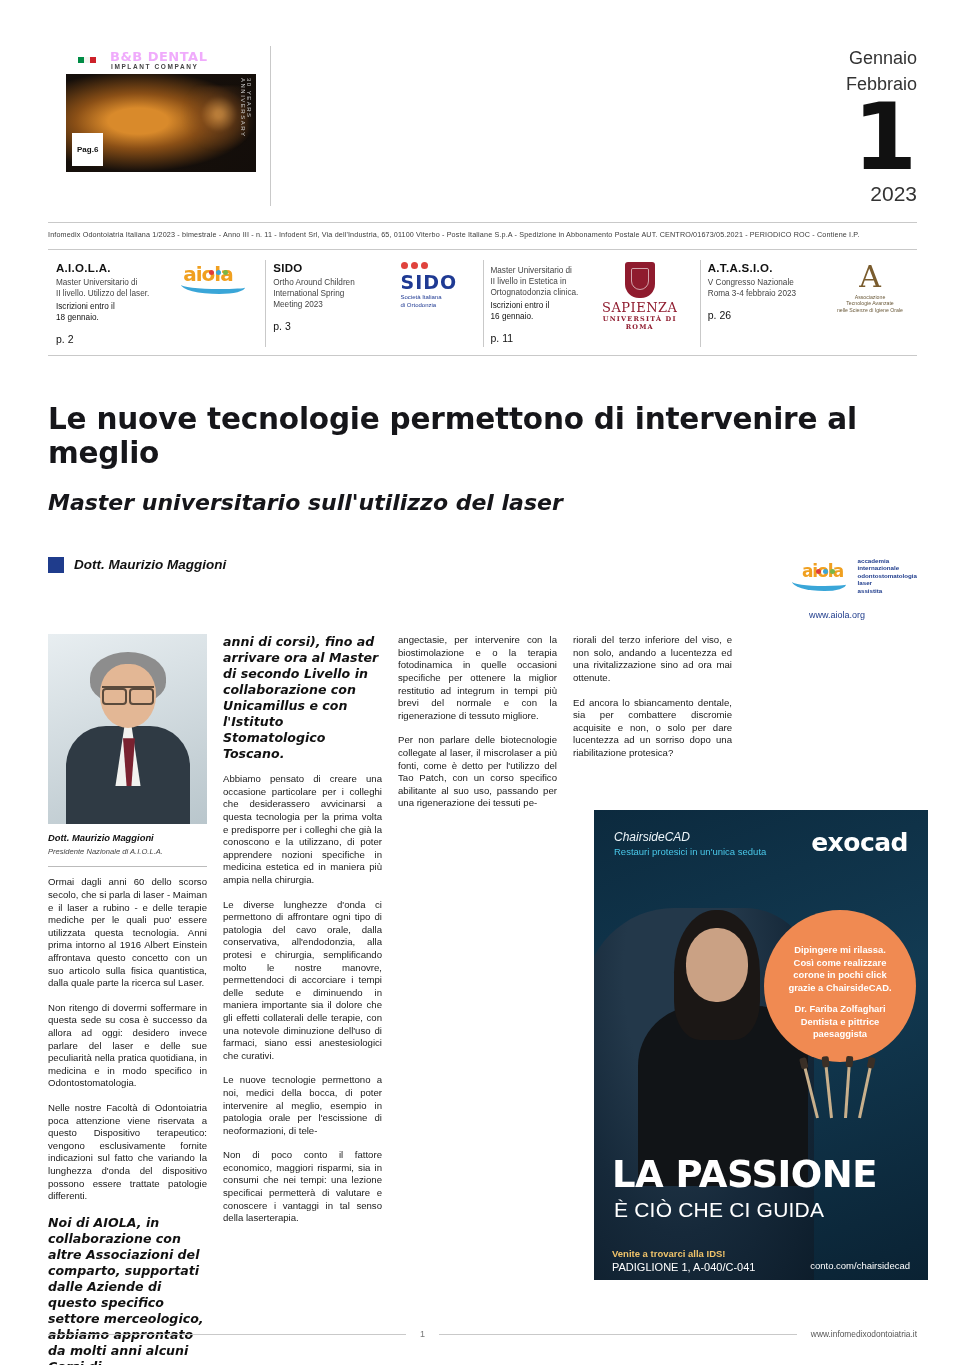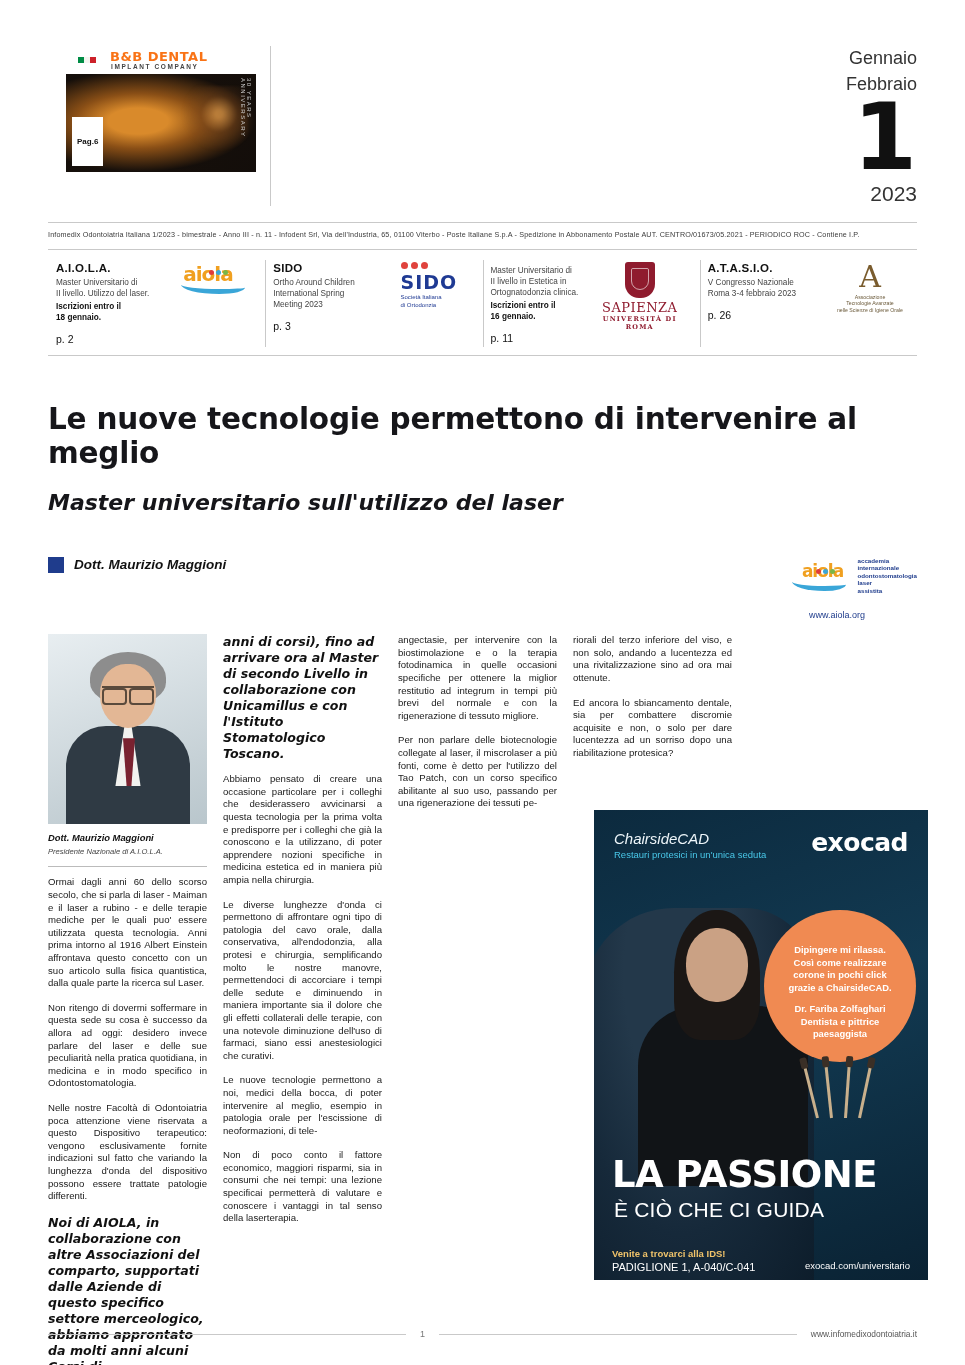--- a/index.html
+++ b/index.html
@@ -62,21 +62,21 @@
     padding:9px 0 10px 0;
     width:575px;
   }
 
   .ad-box {
     width:190px; height:128px; margin-left:18px; margin-top:2px;
     background:#0b0b0d; position:relative; overflow:hidden;
   }
   .ad-box .bb-top { position:absolute; left:0; top:0; right:0; height:30px; background:#ffffff; }
   .ad-box .bb-logo {
-    position:absolute; left:44px; top:5px; color:#f97316;
+    position:absolute; left:44px; top:5px; color:#f0abfc;
     font-family:"DejaVu Sans", sans-serif; font-weight:bold; font-size:13px; letter-spacing:.5px;
   }
   .ad-box .bb-sub {
     position:absolute; left:45px; top:19px; color:#444;
     font-size:6.5px; letter-spacing:1.6px; font-weight:bold;
   }
   .ad-box .bb-mark {
     position:absolute; left:12px; top:6px; width:26px; height:18px;
   }
   .ad-box .flag {
@@ -95,21 +95,21 @@
     filter: blur(1px);
   }
   .ad-box .anniv {
     position:absolute; right:4px; top:34px;
     writing-mode: vertical-rl;
     color:#cfcfcf; font-size:6px; letter-spacing:1.5px;
   }
   .ad-box .pagtag {
     position:absolute; left:6px; bottom:6px;
     background:#ffffff; color:#111; font-size:8px; font-weight:bold;
-    padding:20px 5px;
+    padding:12px 5px;
   }
 
   .issue-block { margin-left:auto; text-align:right; width:108px; }
   .issue-month {
     font-size:18px; color:#333; line-height:20px; margin-top:6px;
     font-family:"Liberation Sans", sans-serif;
   }
   .issue-num {
     font-family:"DejaVu Sans", sans-serif;
     font-weight:bold; font-size:92px; line-height:84px; color:#111; margin-top:2px;
@@ -129,21 +129,21 @@
     margin-top:10px; border-top:1px solid #c9c9c9; border-bottom:1px solid #c9c9c9;
     display:flex; padding:12px 0 10px 0;
   }
   .teaser { display:flex; flex:1 1 0; padding:0 8px; position:relative; }
   .teaser + .teaser::before {
     content:""; position:absolute; left:0; top:-2px; bottom:-2px; width:1px; background:#c9c9c9;
   }
   .teaser-text { flex:1 1 auto; padding-right:6px; }
   .t-title { font-weight:bold; font-size:11.5px; color:#111; letter-spacing:.3px; }
   .t-lines { font-size:8.2px; color:#444; line-height:11px; margin-top:3px; }
-  .t-strong { font-size:8.2px; color:#111; font-weight:bold; line-height:11px; margin-top:2px; }
+  .t-strong { font-size:8.2px; color:#111; font-weight:normal; line-height:11px; margin-top:2px; }
   .t-page { font-size:10.5px; color:#111; margin-top:10px; }
   .teaser-logo { width:74px; height:58px; position:relative; flex:0 0 74px; }
 
   
   .aiola-mark { position:relative; width:70px; height:34px; }
   .aiola-mark .word {
     font-family:"DejaVu Sans", sans-serif; font-weight:bold; font-size:20px; color:#f0a020;
     letter-spacing:-1px;
   }
   .aiola-mark .swoosh {
@@ -269,21 +269,21 @@
   }
   .exo-ad .hair2 {
     position:absolute; left:80px; top:100px; width:86px; height:130px; border-radius:48% 48% 30% 30%;
     background:#1b1715;
   }
   .exo-ad .jacket {
     position:absolute; left:44px; top:196px; width:170px; height:180px; background:#111417;
     border-radius:60px 50px 0 0;
   }
   .exo-ad .topline { position:absolute; left:20px; top:20px; }
-  .exo-ad .cc1 { font-style:italic; font-size:15px; color:#eef6fa; }
+  .exo-ad .cc1 { font-style:italic; font-size:12px; color:#eef6fa; }
   .exo-ad .cc2 { font-size:9.5px; color:#49c7e8; margin-top:2px; }
   .exo-ad .brand {
     position:absolute; right:20px; top:18px;
     font-family:"DejaVu Sans", sans-serif; font-size:25px; font-weight:bold; color:#fff; letter-spacing:-.5px;
   }
   .exo-ad .circle {
     position:absolute; right:12px; top:100px; width:152px; height:152px; border-radius:50%;
     background:#f08a52; color:#fff; text-align:center; padding-top:34px;
   }
   .exo-ad .circle .l1 { font-size:9.4px; line-height:12.5px; font-weight:bold; }
@@ -524,21 +524,21 @@
       <i style="left:34px; transform:rotate(4deg)"></i>
       <i style="left:48px; transform:rotate(12deg)"></i>
     </div>
     <div class="passion">LA PASSIONE</div>
     <div class="passion2">È CIÒ CHE CI GUIDA</div>
     <div class="footer">
       <div class="f-left">
         <div class="a">Venite a trovarci alla IDS!</div>
         <div class="b">PADIGLIONE 1, A-040/C-041</div>
       </div>
-      <div class="f-right">exocad.com/universitario</div>
+      <div class="f-right">conto.com/chairsidecad</div>
     </div>
   </div>
 
   <div class="pagefoot">
     <div class="line"></div>
     <div class="num">1</div>
     <div class="line"></div>
     <div class="site">www.infomedixodontoiatria.it</div>
   </div>
 

